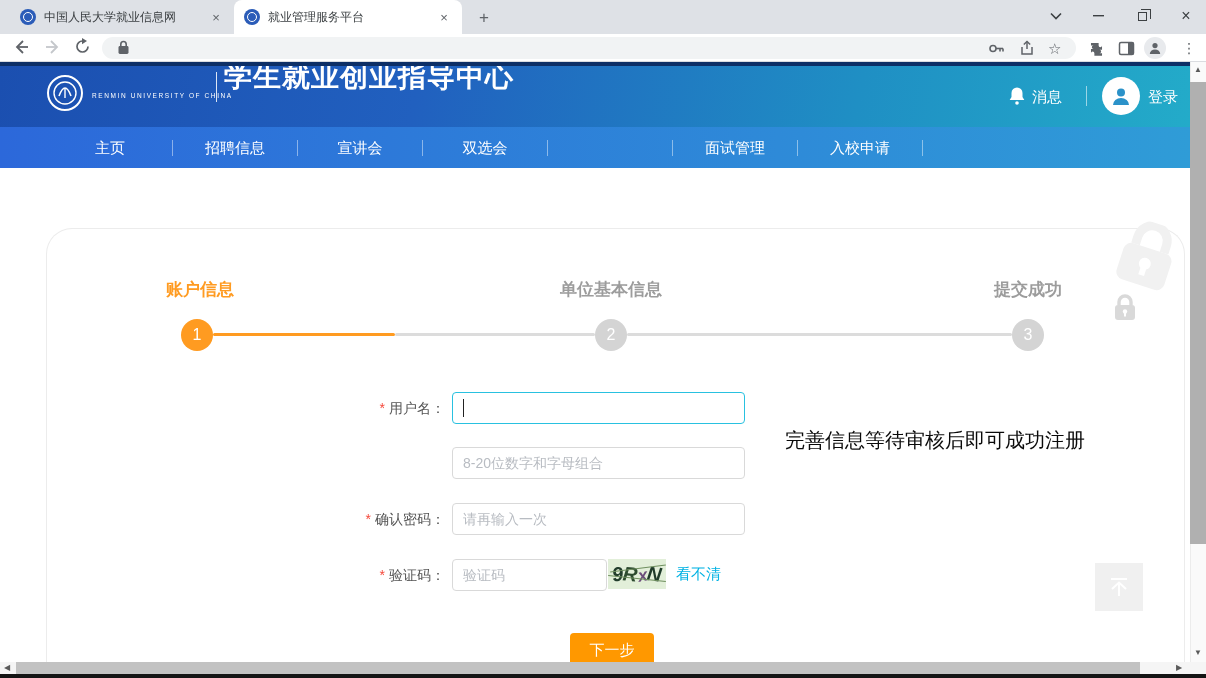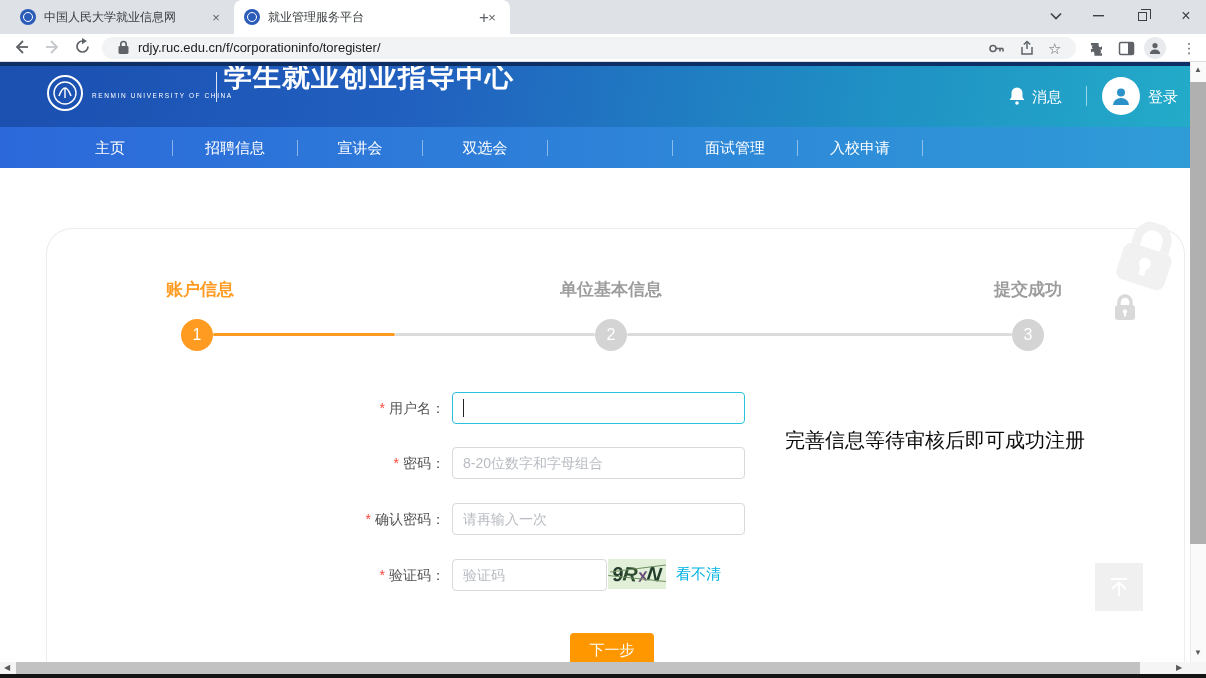--- a/index.html
+++ b/index.html
@@ -3,21 +3,21 @@
 <meta charset="utf-8">
 <style>
   * { margin:0; padding:0; box-sizing:border-box; }
   body { font-family:"Liberation Sans", sans-serif; }
   .screen { position:relative; width:1206px; height:678px; background:#7dd3fc; overflow:hidden; }
 
   
   .tabstrip { position:absolute; left:0; top:0; width:1206px; height:34px; background:#dee1e6; }
   .tab { position:absolute; top:0; height:34px; display:flex; align-items:center; gap:8px; padding:0 10px; font-size:12px; color:#3c4043; }
   .tab.inactive { left:10px; width:224px; }
-  .tab.active { left:234px; width:276px; background:#fff; border-radius:8px 8px 0 0; }
+  .tab.active { left:234px; width:228px; background:#fff; border-radius:8px 8px 0 0; }
   .tab-title { flex:1; overflow:hidden; white-space:nowrap; }
   .tab-close { font-size:13px; color:#5f6368; width:16px; text-align:center; }
   .favicon { width:16px; height:16px; border-radius:50%; background:#2b5cb8; position:relative; flex:0 0 16px; }
   .favicon::after { content:""; position:absolute; left:3px; top:3px; right:3px; bottom:3px; border:1px solid #fff; border-radius:50%; }
   .newtab { position:absolute; left:472px; top:6px; width:24px; height:24px; font-size:17px; color:#5f6368; text-align:center; line-height:23px; }
   .wctrl { position:absolute; top:0; width:40px; height:32px; display:flex; align-items:center; justify-content:center; color:#3c4043; }
   .restore-glyph { width:9px; height:9px; border:1px solid #3c4043; position:relative; background:transparent; }
   .restore-glyph::before { content:""; position:absolute; left:2px; top:-4px; width:9px; height:9px; border-top:1px solid #3c4043; border-right:1px solid #3c4043; }
 
   .toolbar { position:absolute; left:0; top:34px; width:1206px; height:28px; background:#fff; border-bottom:1px solid #dadce0; }
@@ -145,21 +145,20 @@
         <polygon points="8,0 13,3 8,6.2" fill="currentColor"></polygon>
       </svg>
   </div>
   <div class="omnibox"></div>
   <div class="obicon" style="left:117px;">
     <svg width="13" height="15" viewBox="0 0 13 15">
         <rect x="1.5" y="6" width="10" height="8" rx="1.4" fill="#5f6368"></rect>
         <path d="M3.8 6 V4.2 a2.7 2.7 0 0 1 5.4 0 V6" fill="none" stroke="#5f6368" stroke-width="1.6"></path>
       </svg>
   </div>
-  <div class="url-text">rdjy.ruc.edu.cn/f/corporationinfo/toregister/</div>
   <div class="obicon" style="left:988px;">
     <svg width="17" height="17" viewBox="0 0 17 17">
         <circle cx="5" cy="8.5" r="3" fill="none" stroke="#5f6368" stroke-width="1.6"></circle>
         <line x1="8" y1="8.5" x2="15" y2="8.5" stroke="#5f6368" stroke-width="1.6"></line>
         <line x1="12" y1="8.5" x2="12" y2="11.5" stroke="#5f6368" stroke-width="1.6"></line>
         <line x1="15" y1="8.5" x2="15" y2="11.5" stroke="#5f6368" stroke-width="1.6"></line>
       </svg>
   </div>
   <div class="obicon" style="left:1018px;">
     <svg width="17" height="17" viewBox="0 0 17 17">
@@ -265,23 +264,20 @@
     <div class="connector on" style="left:213px; width:182px;"></div>
     <div class="connector off" style="left:395px; width:200px;"></div>
     <div class="connector off" style="left:627px; width:385px;"></div>
 
     <div class="frow-label" style="top:330px;">
       <span class="req">*</span><span>用户名：</span>
     </div>
     <input class="finput focused" style="top: 330px;" value="">
     <div class="caret"></div>
 
-    <div class="frow-label" style="top:385px;">
-      <span class="req">*</span><span>密码：</span>
-    </div>
     <input class="finput" style="top: 385px;" placeholder="8-20位数字和字母组合">
 
     <div class="frow-label" style="top:441px;">
       <span class="req">*</span><span>确认密码：</span>
     </div>
     <input class="finput" style="top: 441px;" placeholder="请再输入一次">
 
     <div class="frow-label" style="top:497px;">
       <span class="req">*</span><span>验证码：</span>
     </div>

